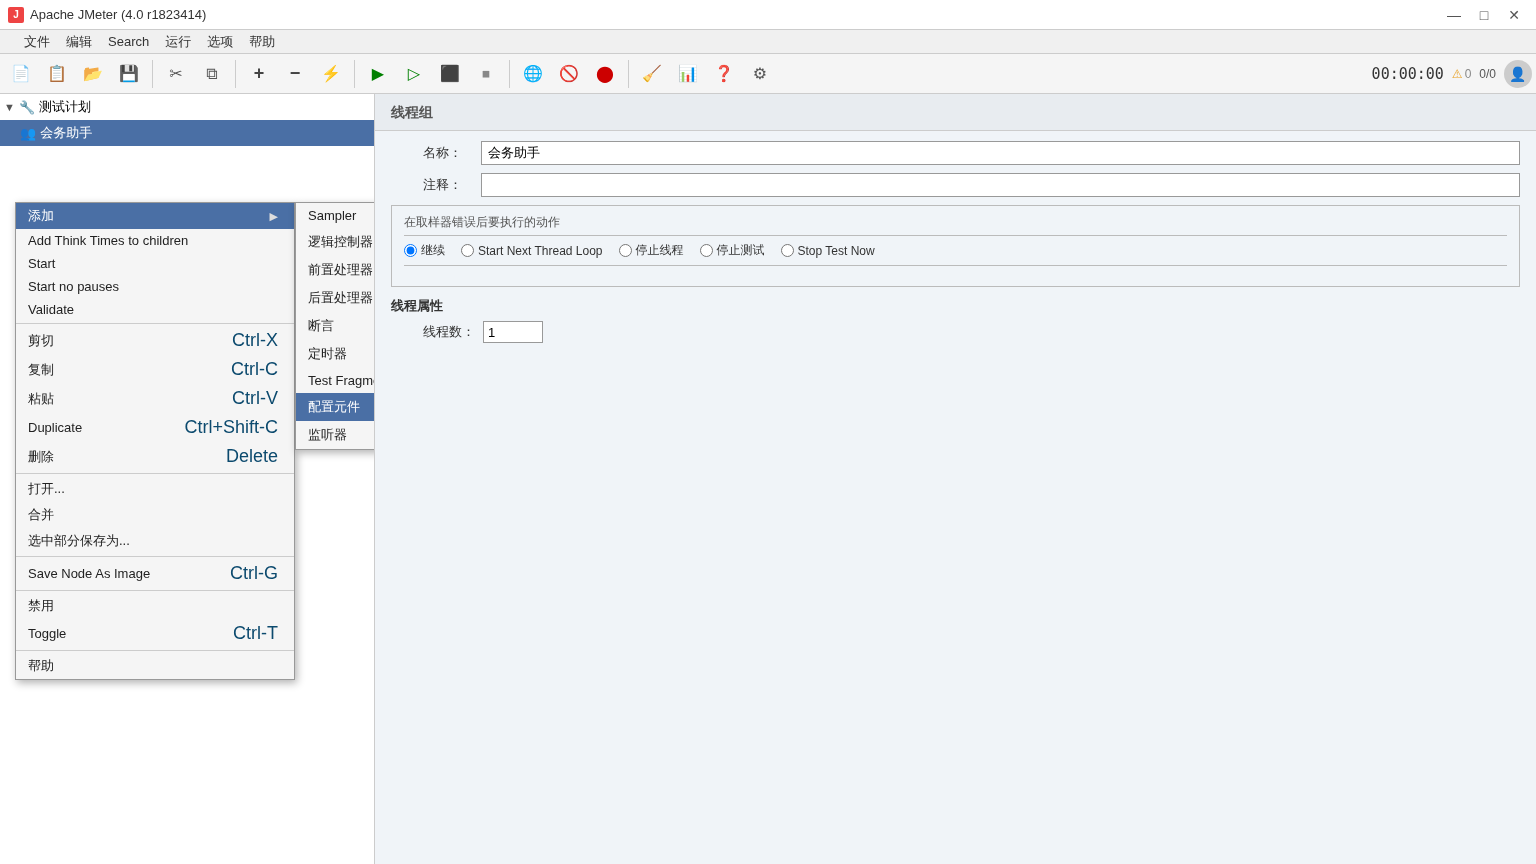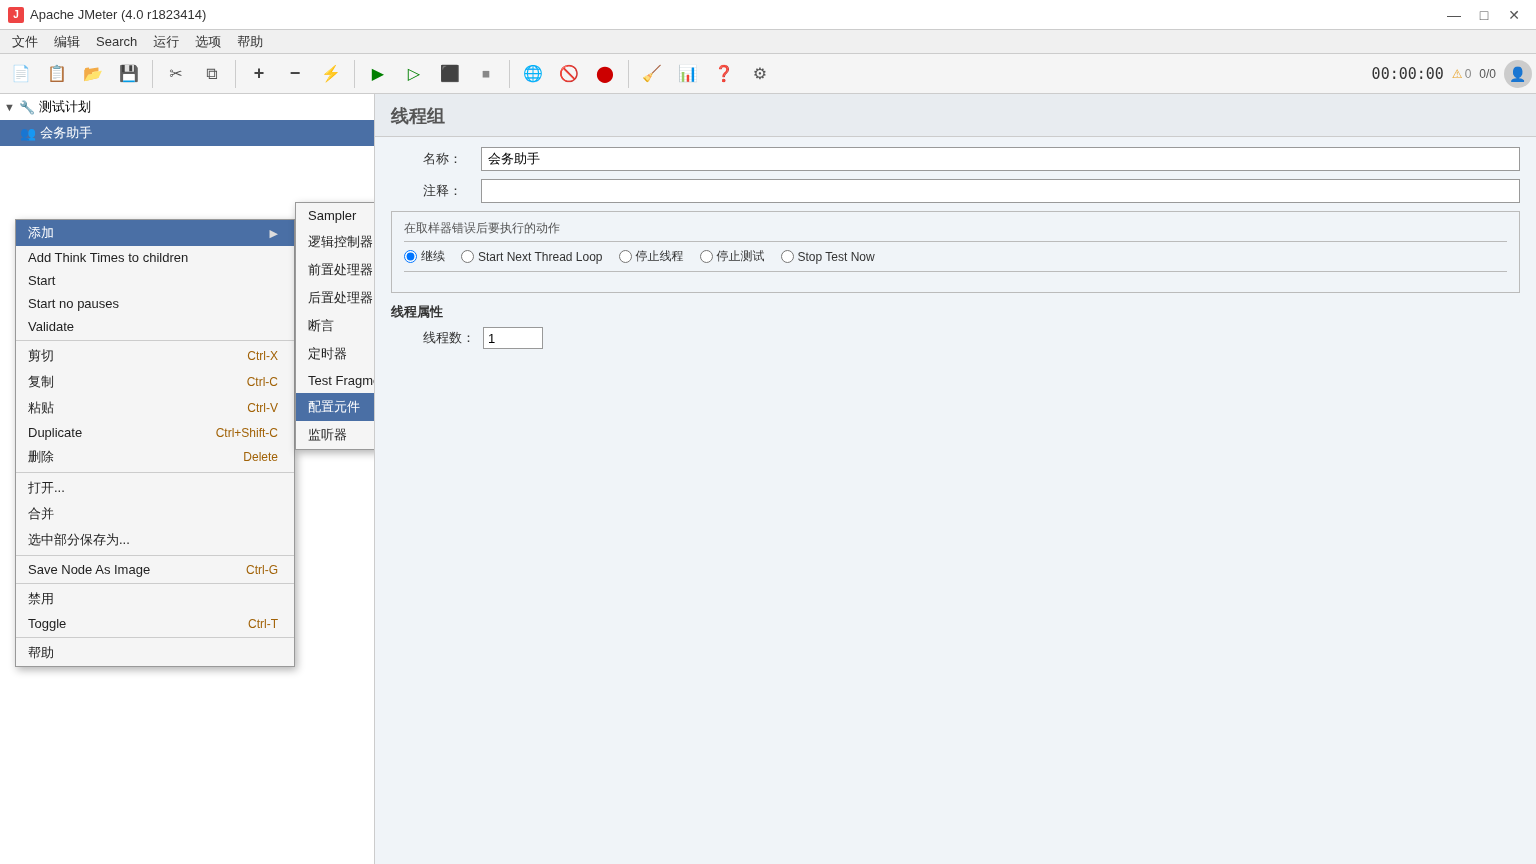--- a/index.html
+++ b/index.html
@@ -47,21 +47,21 @@
       display: flex; align-items: center; justify-content: center;
     }
 
     
     .menu-bar {
       display: flex;
       align-items: center;
       background: #f0f0f0;
       border-bottom: 1px solid #ccc;
       height: 24px;
-      padding: 0 4px;
+      padding: 0 16px;
     }
     .menu-item {
       padding: 2px 8px;
       cursor: pointer;
       font-size: 13px;
       color: #333;
       border-radius: 2px;
     }
 
     
@@ -138,40 +138,39 @@
 
     
     .ctx-menu {
       position: absolute;
       background: #f5f5f5;
       border: 1px solid #999;
       box-shadow: 2px 3px 8px rgba(0,0,0,0.3);
       min-width: 280px;
       z-index: 100;
       font-size: 13px;
-      margin-top: 17px;
     }
     .ctx-menu-item {
       display: flex;
       align-items: center;
       justify-content: space-between;
       padding: 4px 16px 4px 12px;
       cursor: pointer;
       white-space: nowrap;
       color: #222;
     }
     .ctx-menu-item.highlighted { background: #4a6fa5; color: white; }
     .ctx-menu-sep {
       height: 1px;
       background: #ccc;
       margin: 2px 0;
     }
     .ctx-menu-item .shortcut {
-      color: #a16207;
-      font-size: 12px;
+      color: #0c4a6e;
+      font-size: 18px;
       margin-left: 20px;
     }
     .ctx-menu-item .arrow { font-size: 11px; color: #666; }
     .ctx-menu-item.highlighted .arrow { color: #ddd; }
 
     
     .submenu {
       position: absolute;
       background: #f5f5f5;
       border: 1px solid #999;
@@ -192,21 +191,21 @@
     .submenu-item.highlighted { background: #4a6fa5; color: white; }
 
     
     .content-panel {
       flex: 1;
       background: #f0f4f8;
       padding: 0;
       overflow: auto;
     }
     .panel-title {
-      font-size: 18px;
+      font-size: 14px;
       font-weight: bold;
       color: #555;
       padding: 10px 16px 8px;
       border-bottom: 1px solid #ccc;
       background: #e8ecf0;
     }
     .panel-body {
       padding: 10px 16px;
     }
     .field-row {

